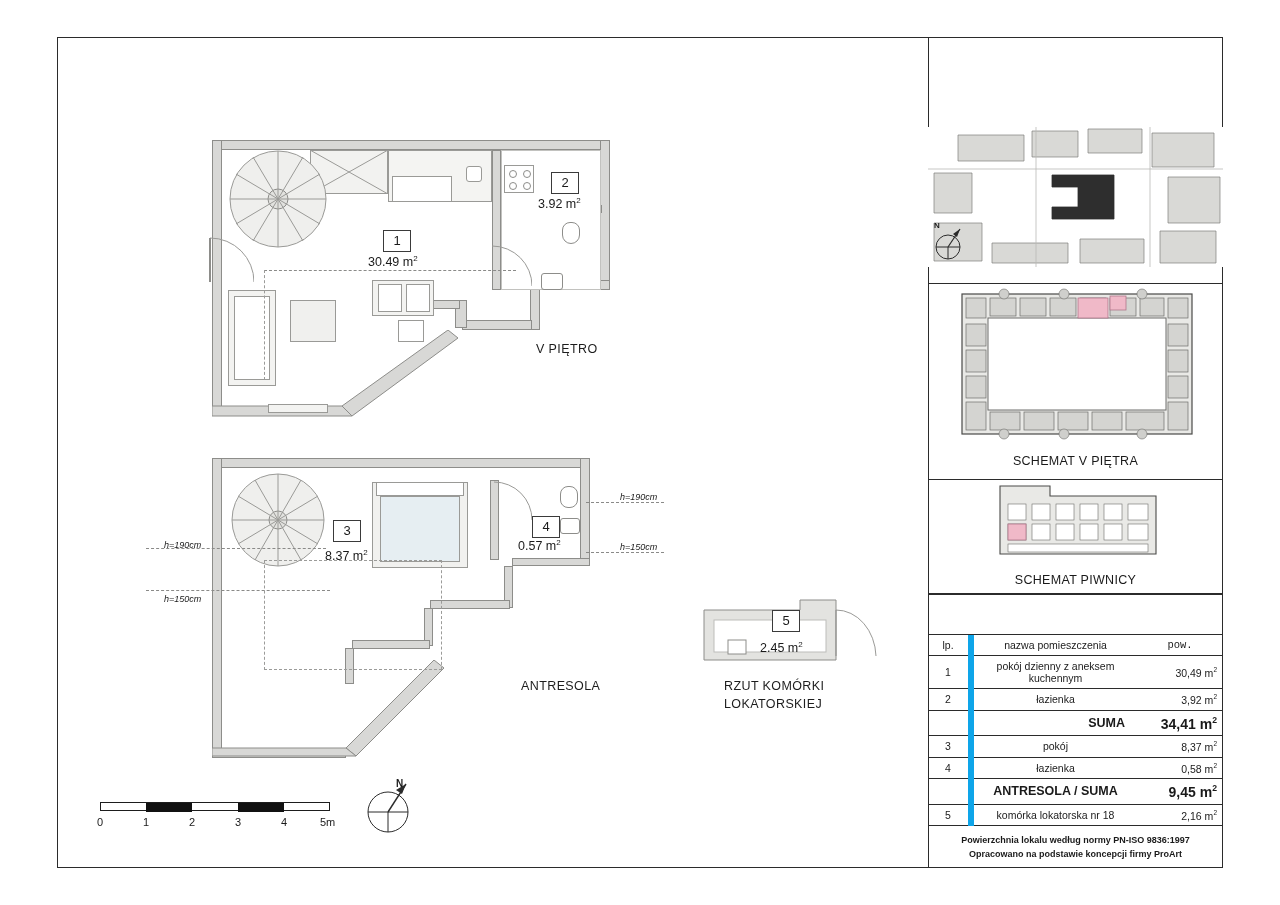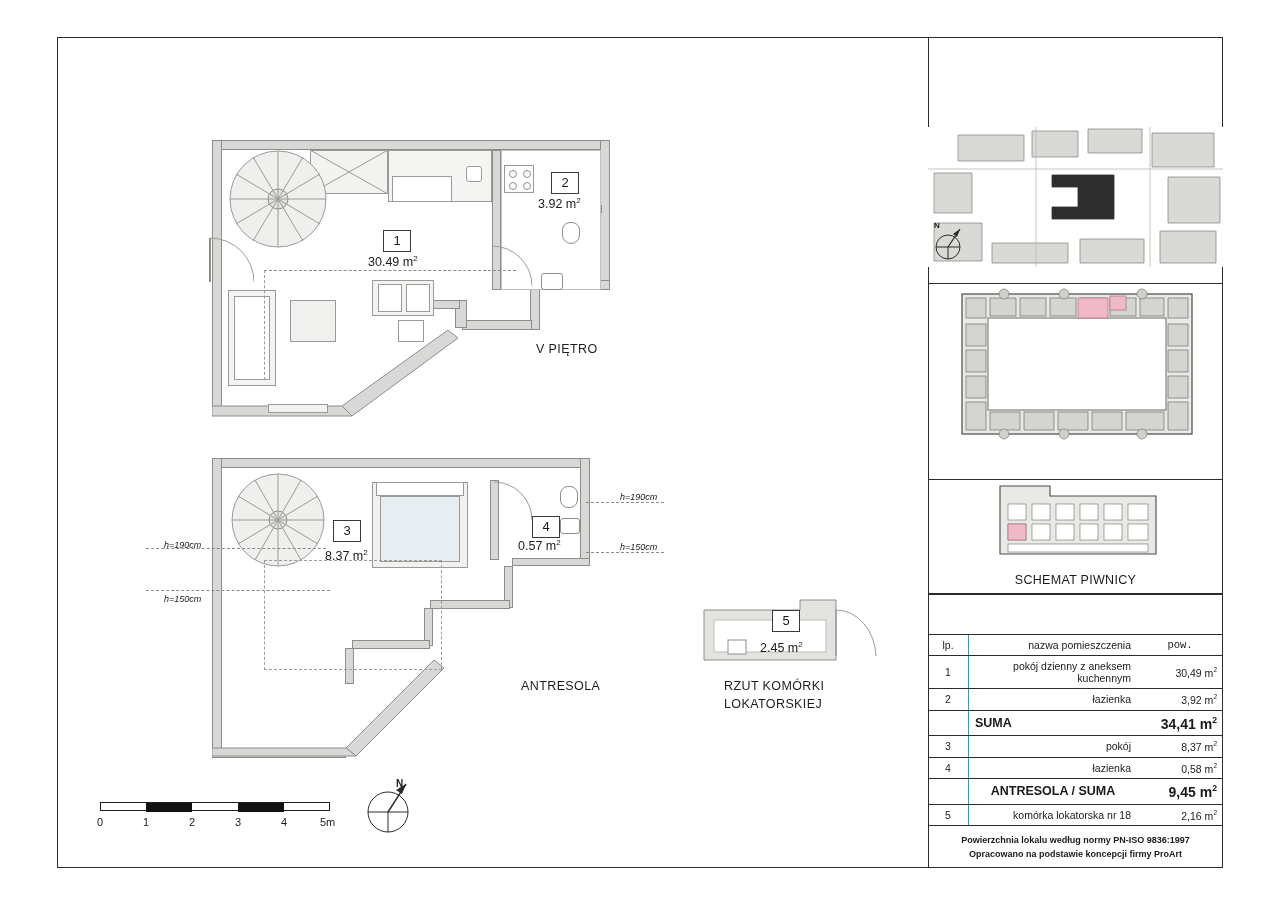--- a/index.html
+++ b/index.html
@@ -18,22 +18,22 @@
   .thin{position:absolute;border:1px solid #9a9a97;box-sizing:border-box;background:#fff;}
   .dash{position:absolute;border-top:1px dashed #8a8a88;}
   .dashbox{position:absolute;border:1px dashed #9b9b99;box-sizing:border-box;}
   
   .rblock{position:absolute;left:928px;width:295px;box-sizing:border-box;border-bottom:1px solid #2b2b2b;}
   .rcaption{font-size:12.5px;text-align:center;padding:5px 0 7px;letter-spacing:.3px;}
   .title-lokal{position:absolute;left:928px;width:295px;text-align:center;font-size:24px;font-weight:bold;letter-spacing:.5px;}
   
   table.spec{position:absolute;left:928px;width:295px;border-collapse:collapse;font-size:10.5px;}
   table.spec td{border-bottom:1px solid #2b2b2b;padding:4px 6px;vertical-align:middle;}
-  td.c-lp{width:28px;text-align:center;border-right:1px solid #0ea5e9;}
-  td.c-name{text-align:right;}
+  td.c-lp{width:28px;text-align:center;border-right:6px solid #0ea5e9;}
+  td.c-name{text-align:center;}
   td.c-pow{width:74px;text-align:right;white-space:nowrap;}
   tr.head td{font-size:10.5px;}
   tr.sum td{font-weight:bold;font-size:12.5px;}
   tr.sum td.c-pow{font-size:14px;}
   .note{position:absolute;left:928px;width:295px;text-align:center;font-size:9px;font-weight:bold;line-height:14px;}
   sup{font-size:.62em;vertical-align:super;}
   
   .sbar{position:absolute;height:9px;border:1px solid #1d1d1d;box-sizing:border-box;}
   .sfill{position:absolute;height:9px;background:#111;}
   .snum{position:absolute;font-size:11px;}
@@ -305,20 +305,21 @@
       <rect x="182" y="12" width="16" height="14" fill="#f0b9c8" stroke="#b0768a" stroke-width="0.8"></rect>
       <g fill="#cfcfcc" stroke="#6d6d6a" stroke-width="0.6">
         <circle cx="76" cy="10" r="5"></circle>
           <circle cx="136" cy="10" r="5"></circle>
         <circle cx="214" cy="10" r="5"></circle>
           <circle cx="76" cy="150" r="5"></circle>
         <circle cx="136" cy="150" r="5"></circle>
           <circle cx="214" cy="150" r="5"></circle>
       </g>
     </svg>
+    <div class="rcaption">SCHEMAT V PIĘTRA</div>
   </div>
 
   <div class="rblock" style="top:480px;height:114px;">
     <svg width="295" height="88" style="display:block;">
       <polygon points="72,6 122,6 122,16 228,16 228,74 72,74" fill="#e9e9e6" stroke="#4a4a48" stroke-width="1.1"></polygon>
       <g fill="#ffffff" stroke="#6d6d6a" stroke-width="0.6">
         <rect x="80" y="24" width="18" height="16"></rect>
           <rect x="80" y="44" width="18" height="16"></rect>
         <rect x="104" y="24" width="18" height="16"></rect>
           <rect x="104" y="44" width="18" height="16"></rect>
@@ -352,21 +353,21 @@
         <td class="c-name">pokój dzienny z aneksem kuchennym</td>
         <td class="c-pow"><span>30,49 m</span><sup>2</sup></td>
       </tr>
       <tr>
         <td class="c-lp">2</td>
         <td class="c-name">łazienka</td>
         <td class="c-pow"><span>3,92 m</span><sup>2</sup></td>
       </tr>
       <tr class="sum">
         <td class="c-lp"></td>
-        <td class="c-name" style="text-align:left;padding-right:12px;">SUMA</td>
+        <td class="c-name" style="text-align:right;padding-right:12px;">SUMA</td>
         <td class="c-pow"><span>34,41 m</span><sup>2</sup></td>
       </tr>
       <tr>
         <td class="c-lp">3</td>
         <td class="c-name">pokój</td>
         <td class="c-pow"><span>8,37 m</span><sup>2</sup></td>
       </tr>
       <tr>
         <td class="c-lp">4</td>
         <td class="c-name">łazienka</td>

